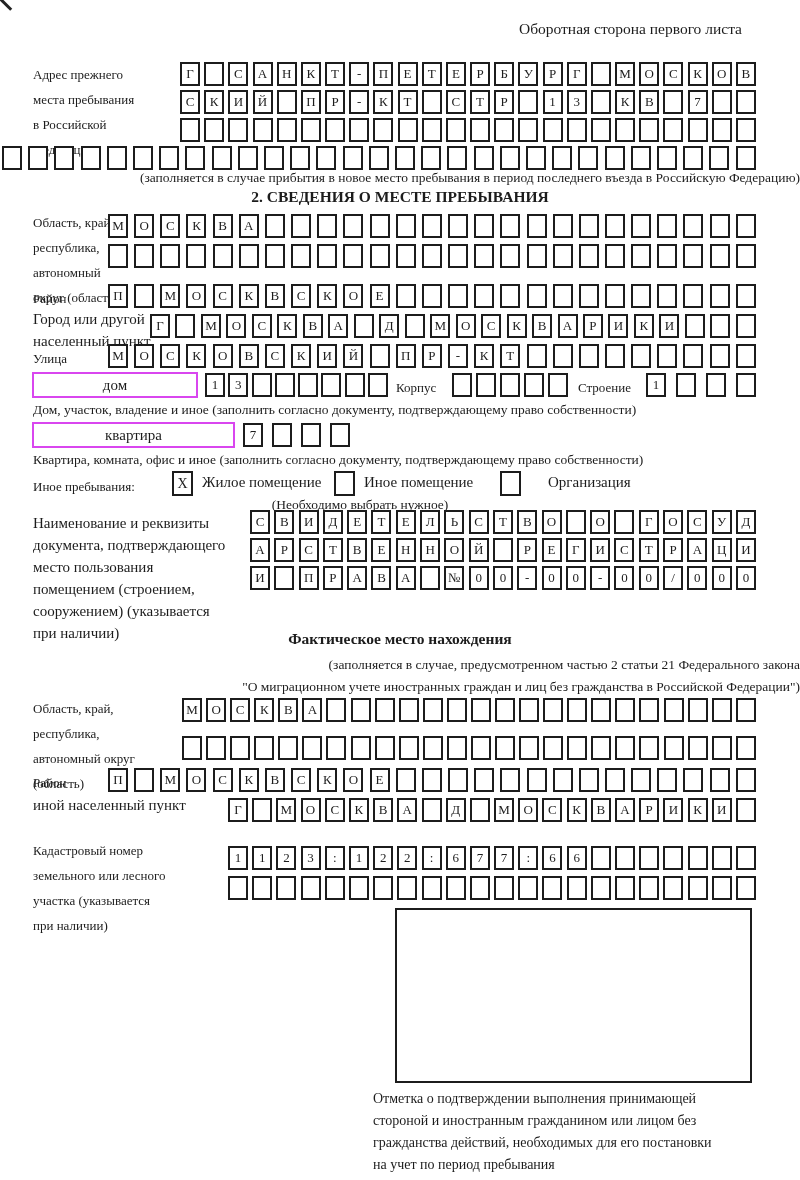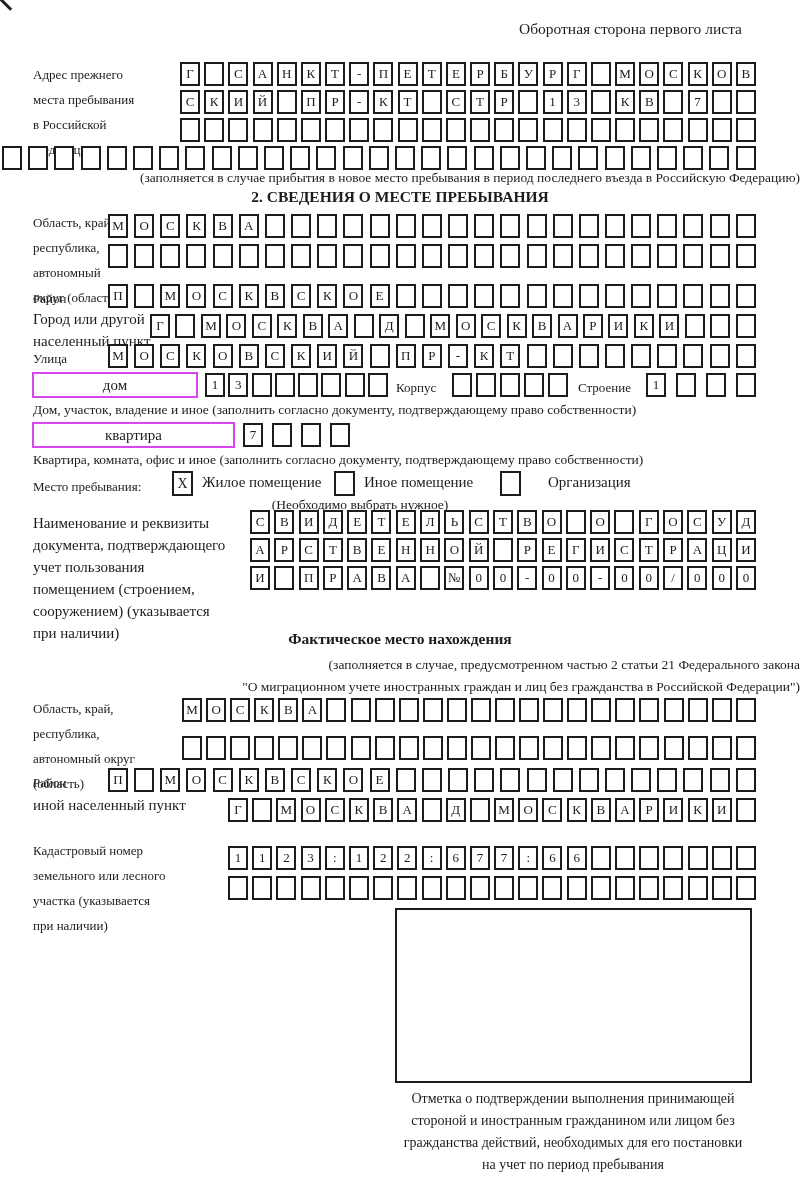--- a/index.html
+++ b/index.html
@@ -16,21 +16,21 @@
   .cap{position:absolute;font-size:13.5px;}
   .ctr{left:0;right:0;text-align:right;}
   .title{position:absolute;left:0;right:0;text-align:center;font-size:15.5px;font-weight:bold;}
   .lblbox{position:absolute;height:26px;border:2px solid #d946ef;box-sizing:border-box;
           display:flex;align-items:center;justify-content:center;font-size:15px;background:#fff;}
   .chk{position:absolute;width:21px;height:25px;border:2px solid #1c1c1c;box-sizing:border-box;
        font-size:14px;text-align:center;line-height:21px;background:#fff;}
   .opt{position:absolute;font-size:15px;}
   .bigbox{position:absolute;left:395px;top:908px;width:357px;height:175px;
           border:2px solid #1c1c1c;box-sizing:border-box;background:#fff;}
-  .note4{position:absolute;left:373px;top:1088px;width:400px;text-align:center;
+  .note4{position:absolute;left:373px;top:1088px;width:400px;
          font-size:14px;line-height:22px;}
   .nl div{white-space:nowrap;}
 </style>
 </head>
 <body>
 
 <div class="page">
 
   <div class="corner"></div>
   <div class="hdr">Оборотная сторона первого листа</div>
@@ -334,33 +334,33 @@
 
   <div class="lblbox" style="left:32px;top:422px;width:203px">квартира</div>
   <div class="cr" style="left:243px;top:423px;width:107px">
       <span class="cell">7</span>
       <span class="cell"></span>
       <span class="cell"></span>
       <span class="cell"></span>
     </div>
   <div class="cap" style="left:33px;top:452px">Квартира, комната, офис и иное (заполнить согласно документу, подтверждающему право собственности)</div>
 
-  <div class="lbl" style="left:33px;top:474px">Место пребывания:</div>
+  <div class="lbl" style="left:33px;top:474px">Иное пребывания:</div>
   <div class="chk" style="left:172px;top:471px">X</div>
   <div class="opt" style="left:202px;top:474px">Жилое помещение</div>
   <div class="chk" style="left:334px;top:471px"></div>
   <div class="opt" style="left:364px;top:474px">Иное помещение</div>
   <div class="chk" style="left:500px;top:471px"></div>
   <div class="opt" style="left:548px;top:474px">Организация</div>
   <div class="cap" style="left:160px;top:497px;width:400px;text-align:center">(Необходимо выбрать нужное)</div>
 
   <div class="lbl2 nl" style="left:33px;top:512px;width:210px">
       <div>Наименование и реквизиты</div>
       <div>документа, подтверждающего</div>
-      <div>учет пользования</div>
+      <div>место пользования</div>
       <div>помещением (строением,</div>
       <div>сооружением) (указывается</div>
       <div>при наличии)</div>
     </div>
   <div class="cr" style="left:250px;top:510px;width:506px">
       <span class="cell">С</span>
       <span class="cell">В</span>
       <span class="cell">И</span>
       <span class="cell">Д</span>
       <span class="cell">Е</span>

